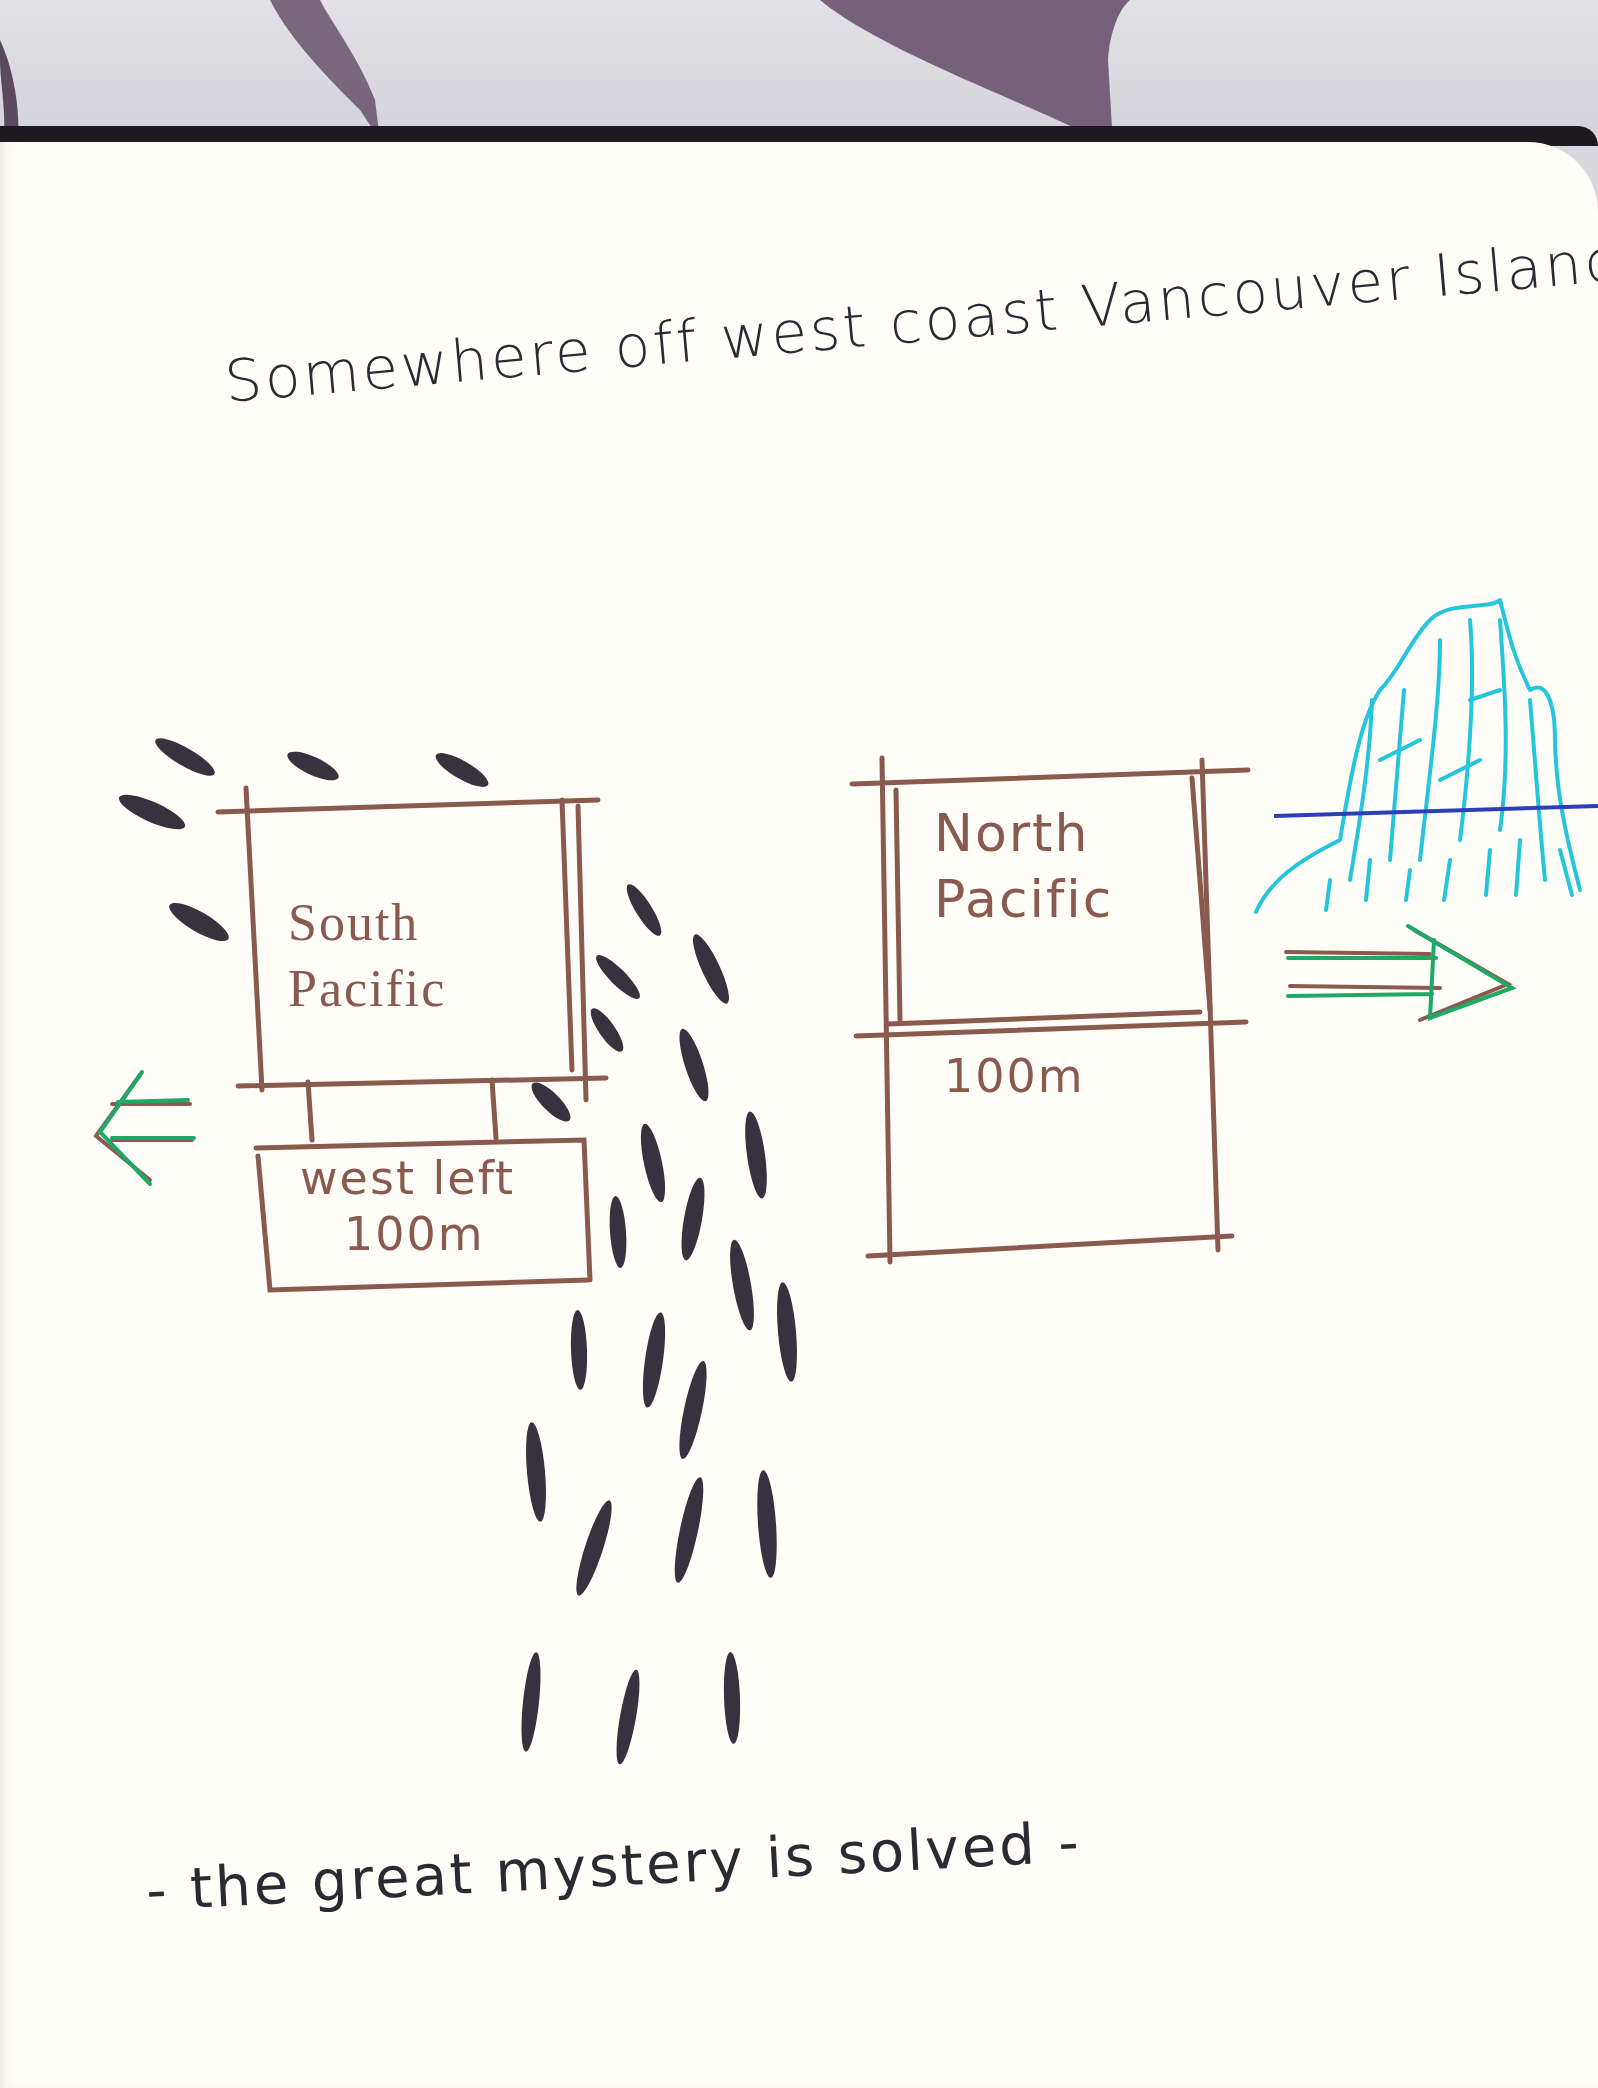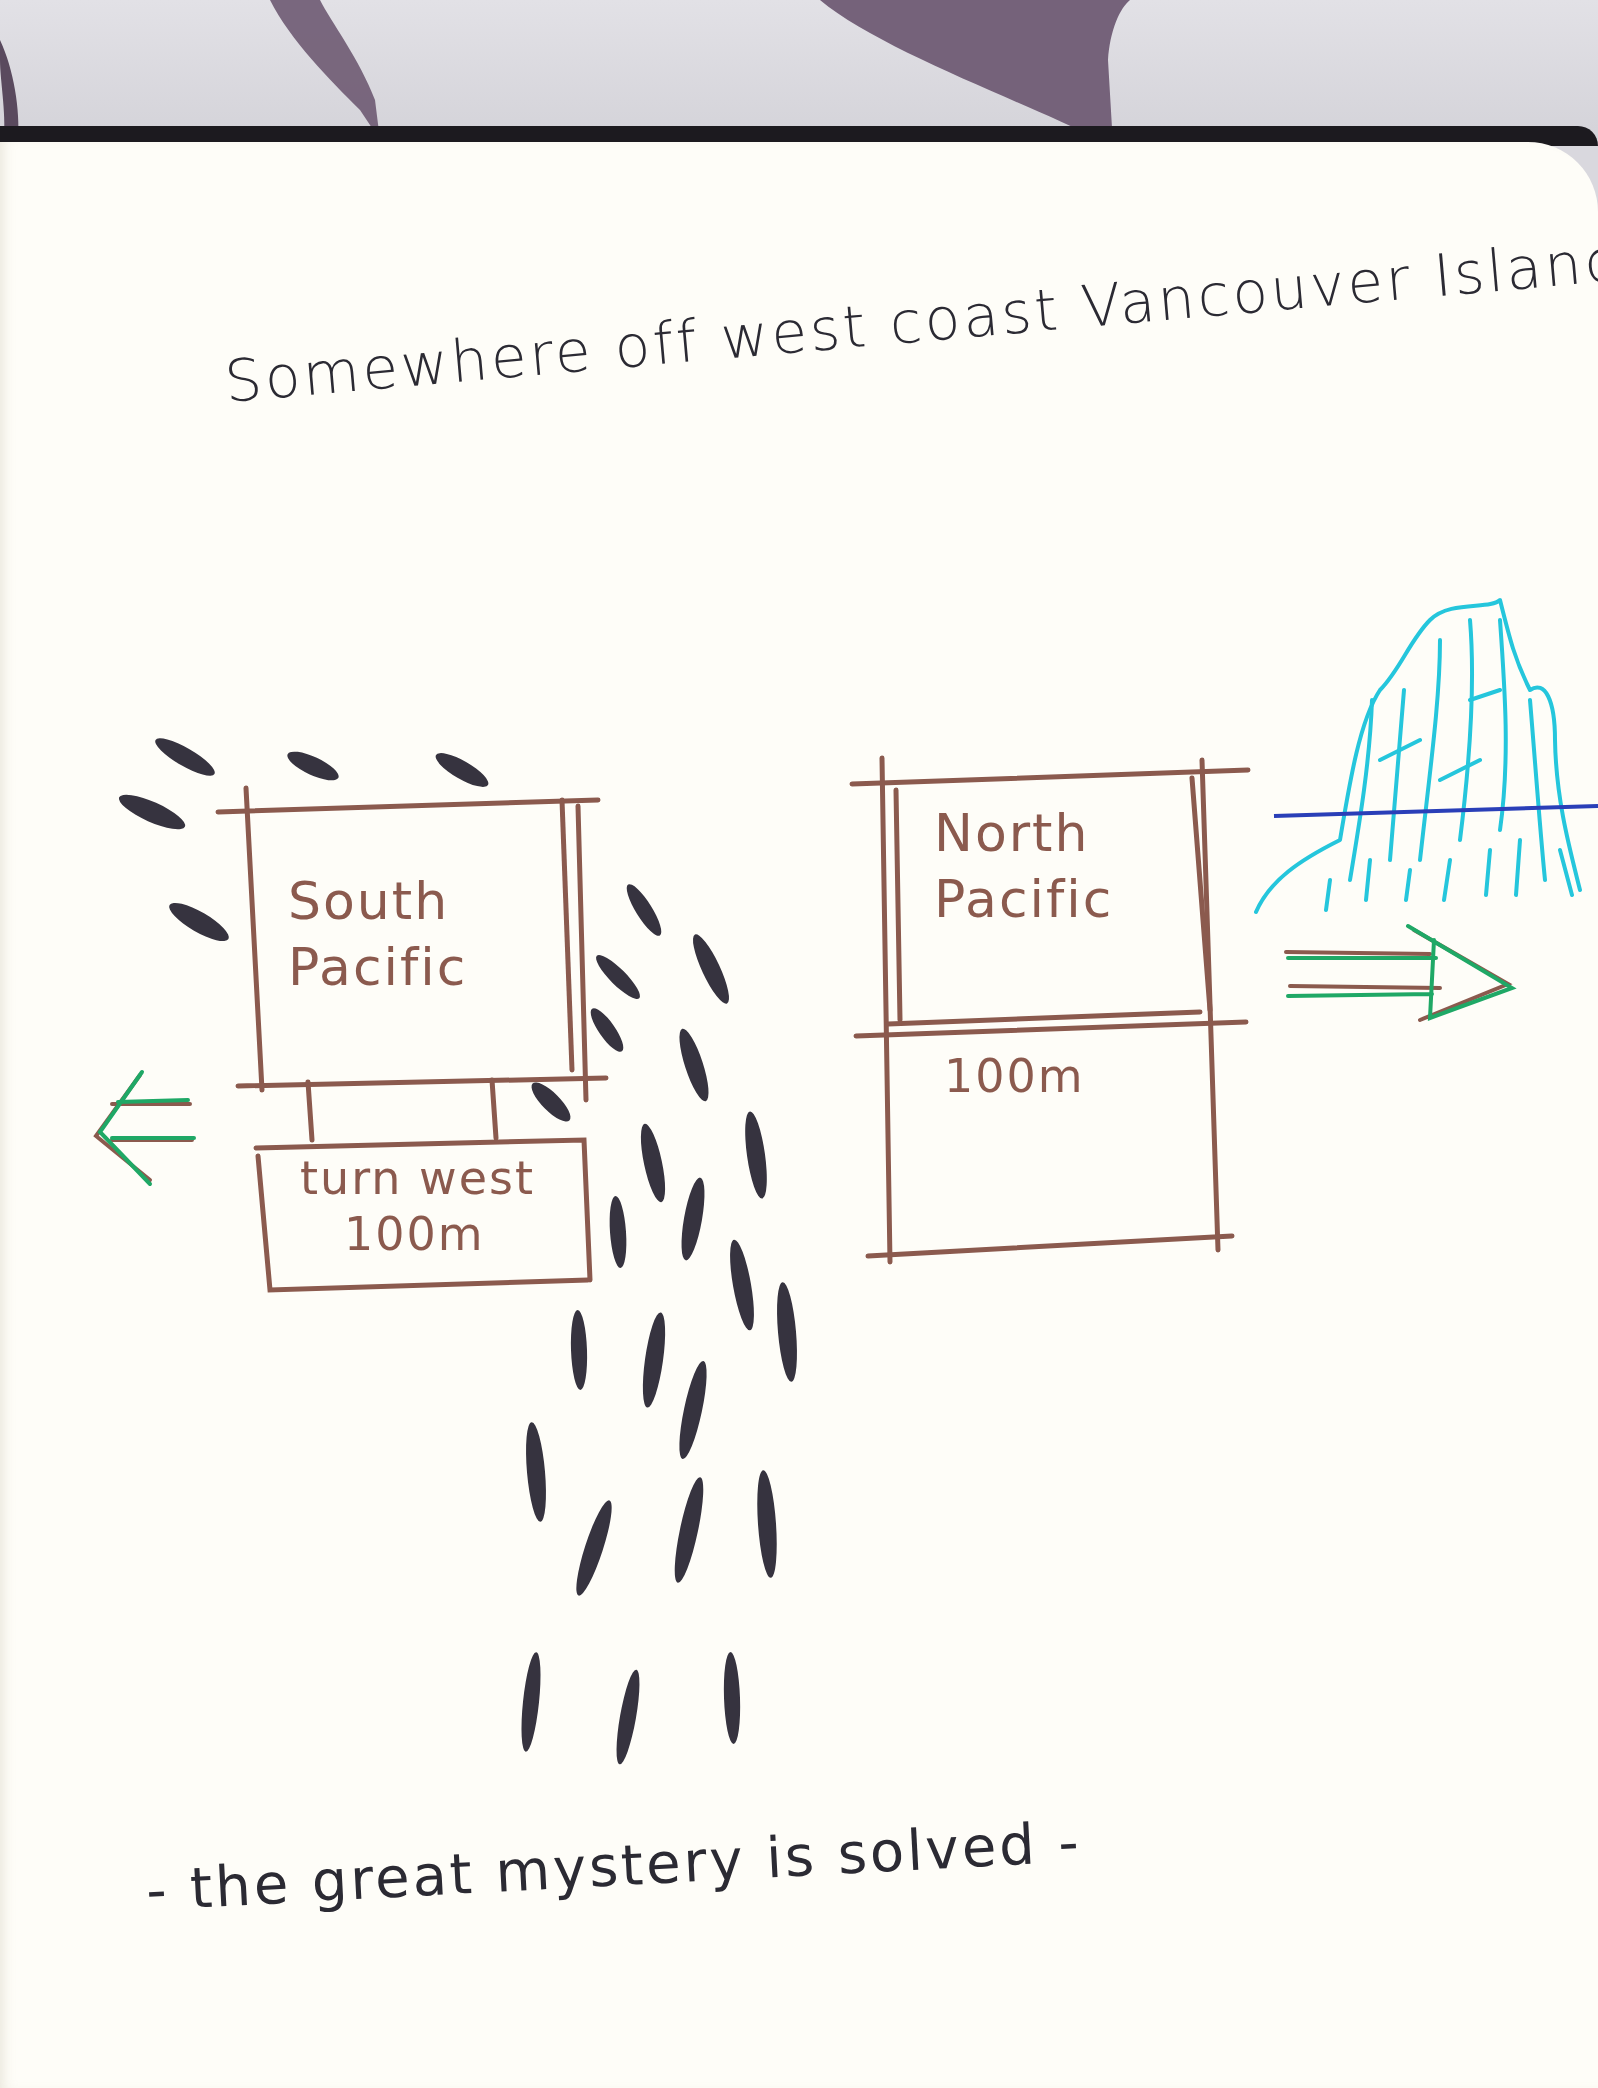--- a/index.html
+++ b/index.html
@@ -131,26 +131,26 @@
     <ellipse cx="536" cy="1472" rx="50" ry="9" transform="rotate(85 536 1472)"></ellipse>
     <ellipse cx="594" cy="1548" rx="50" ry="9" transform="rotate(-72 594 1548)"></ellipse>
     <ellipse cx="689" cy="1530" rx="54" ry="9" transform="rotate(-78 689 1530)"></ellipse>
     <ellipse cx="767" cy="1524" rx="54" ry="9" transform="rotate(86 767 1524)"></ellipse>
     <ellipse cx="531" cy="1702" rx="50" ry="8" transform="rotate(-84 531 1702)"></ellipse>
     <ellipse cx="628" cy="1717" rx="48" ry="8" transform="rotate(-80 628 1717)"></ellipse>
     <ellipse cx="732" cy="1698" rx="46" ry="8" transform="rotate(88 732 1698)"></ellipse>
   </g>
 </svg>
 
-<div class="sign-text" style="left:288px;top:868px;">
+<div class="sign-text" style="left:288px;top:890px;font-family:Liberation Serif, serif;">
   <div>South</div>
   <div>Pacific</div>
 </div>
 <div class="sign-text" style="left:300px;top:1150px;font-size:46px;line-height:56px;">
-  <div>turn west</div>
+  <div>west left</div>
   <div style="padding-left:44px">100m</div>
 </div>
 <div class="sign-text" style="left:934px;top:800px;">
   <div>North</div>
   <div>Pacific</div>
 </div>
 <div class="sign-text" style="left:924px;top:1046px;font-size:46px;line-height:60px;">
   <div style="padding-left:20px">100m</div>
 </div>
 

